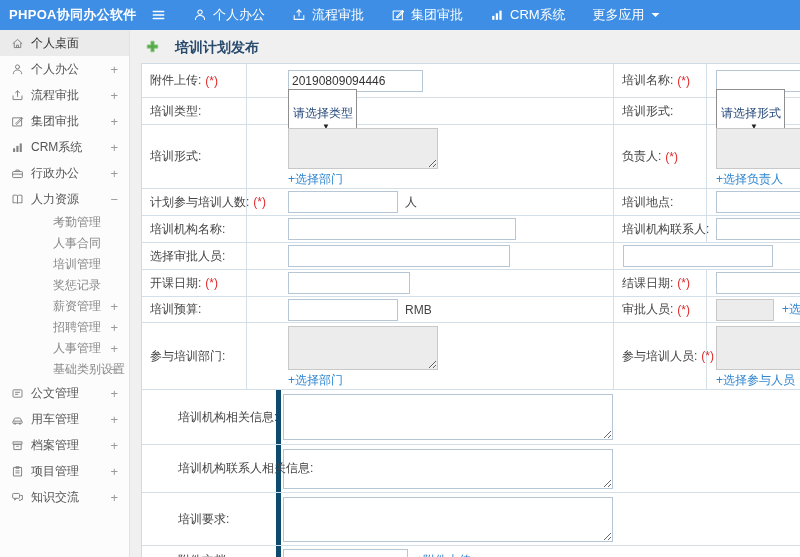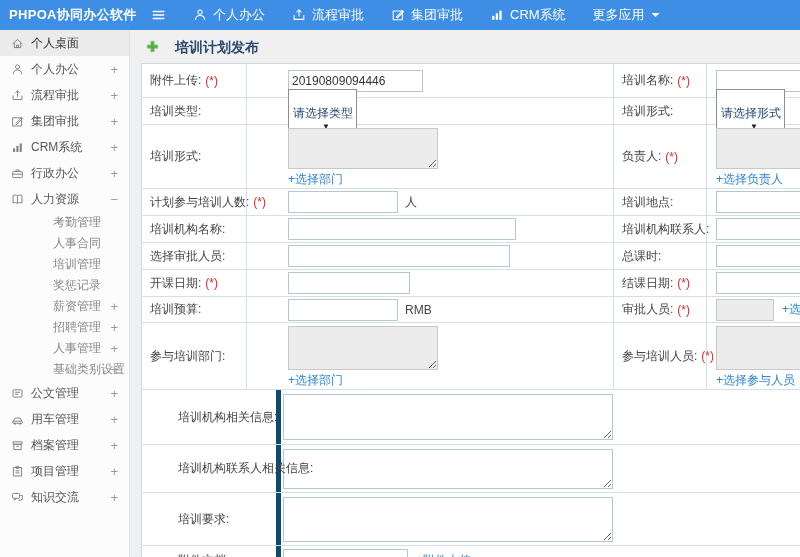--- a/index.html
+++ b/index.html
@@ -383,23 +383,20 @@
     </div>
   </div>
 
   <div class="frow" style="height:27px">
     <div class="lc">
       <span class="flabel">选择审批人员:</span>
     </div>
     <div class="fc1">
       <input class="tinput" style="width: 222px;">
     </div>
-    <div class="lc2">
-      <span class="flabel">总课时:</span>
-    </div>
     <div class="fc2">
       <input class="tinput" style="width: 150px;">
     </div>
   </div>
 
   <div class="frow" style="height:27px">
     <div class="lc">
       <span class="flabel">开课日期:</span>
       <span class="req">(*)</span>
     </div>

